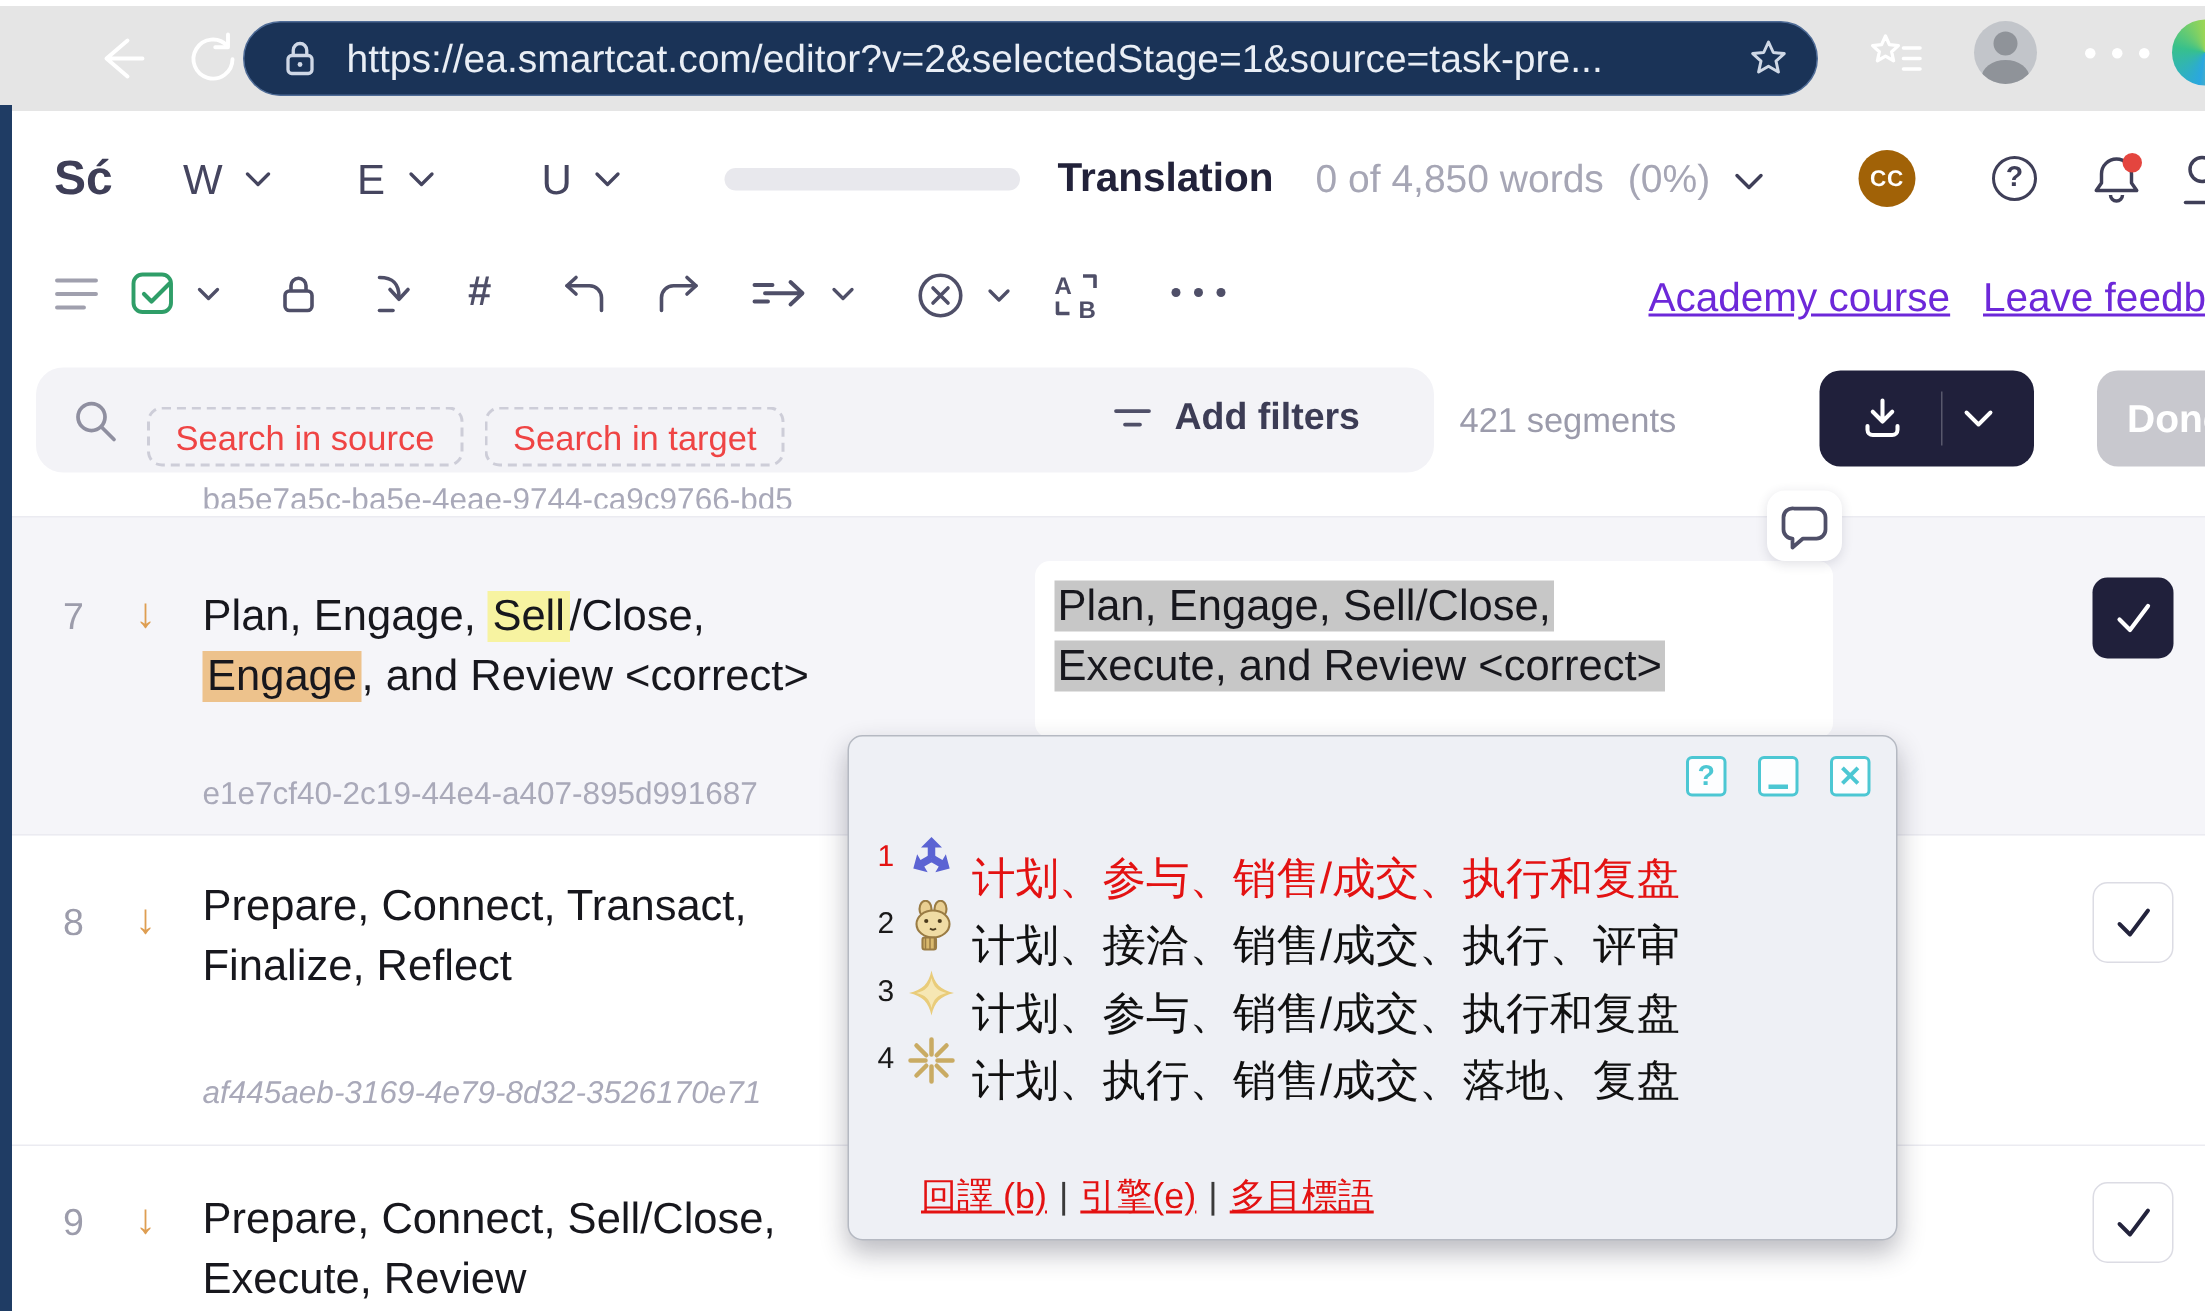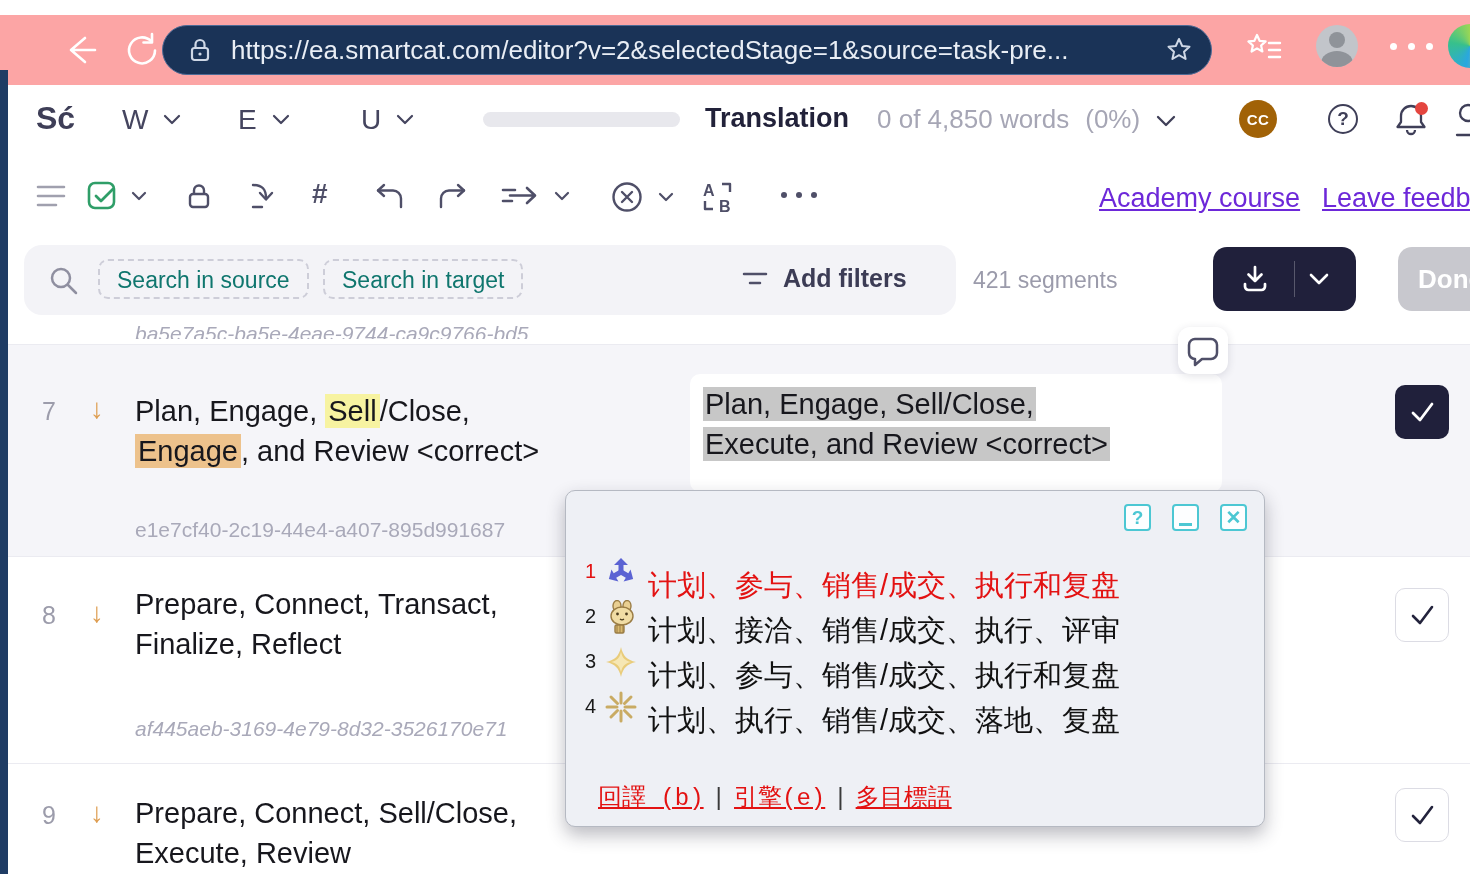--- a/index.html
+++ b/index.html
@@ -2,21 +2,21 @@
 <html><head>
 <meta charset="utf-8">
 <style>
   html,body{margin:0;padding:0;background:#fff;}
   .stage{position:relative;width:1470px;height:874px;overflow:hidden;background:#fff;
          font-family:"Liberation Sans",sans-serif;}
   .abs{position:absolute;}
   svg{display:block;}
 
   
-  .browser-bar{position:absolute;left:0;top:15px;width:1470px;height:70px;background:#fca5a5;overflow:hidden;}
+  .browser-bar{position:absolute;left:0;top:4px;width:1470px;height:70px;background:#e5e5e5;overflow:hidden;}
   .url-pill{position:absolute;left:162px;top:10px;width:1050px;height:50px;border-radius:26px;
             background:#1a3357;border:1.5px solid #4e6b96;display:flex;align-items:center;box-sizing:border-box;}
   .url-text{color:#e9eef5;font-size:26px;margin-left:16px;white-space:nowrap;overflow:hidden;width:920px;}
   .left-strip{position:absolute;left:0;top:70px;width:8px;height:804px;background:#1f3c64;}
 
   
   .logo{position:absolute;left:36px;top:100px;font-size:32px;font-weight:bold;color:#3e3e57;}
   .menu{position:absolute;top:104px;display:flex;align-items:center;gap:15px;color:#45455f;
         font-size:28px;font-weight:500;cursor:pointer;}
   .progress-track{position:absolute;left:483px;top:112px;width:197px;height:15px;border-radius:8px;background:#e8e8ed;}
@@ -31,22 +31,22 @@
                align-items:center;justify-content:center;box-sizing:border-box;}
 
   
   .tool{position:absolute;top:180px;cursor:pointer;}
   .tool-link{position:absolute;top:183px;font-size:27px;color:#6d28d9;text-decoration:underline;
              white-space:nowrap;cursor:pointer;}
   .hash{font-size:28px;font-weight:bold;color:#4f4f68;}
 
   
   .search-panel{position:absolute;left:24px;top:245px;width:932px;height:70px;border-radius:18px;background:#f3f3f7;}
-  .chip{position:absolute;top:259px;height:40px;line-height:38px;padding:0 17px;border:2px dashed #cdcdd8;
-        border-radius:10px;font-size:23px;color:#0f766e;box-sizing:border-box;background:transparent;cursor:text;}
+  .chip{position:absolute;top:271px;height:40px;line-height:38px;padding:0 17px;border:2px dashed #cdcdd8;
+        border-radius:10px;font-size:23px;color:#ef4444;box-sizing:border-box;background:transparent;cursor:text;}
   .add-filters{position:absolute;left:783px;top:264px;font-size:25px;font-weight:600;color:#3c3c55;cursor:pointer;}
   .seg-count{position:absolute;left:973px;top:267px;font-size:23px;color:#9b9bab;}
   .dl-btn{position:absolute;left:1213px;top:247px;width:143px;height:64px;border-radius:14px;
           background:#20203b;display:flex;align-items:center;cursor:pointer;}
   .dl-divider{width:1px;height:36px;background:rgba(255,255,255,.25);margin-left:22px;}
   .done-btn{position:absolute;left:1398px;top:247px;width:110px;height:64px;border-radius:14px;
             background:#c8c8ce;color:#fff;font-size:26px;font-weight:bold;display:flex;
             align-items:center;padding-left:20px;box-sizing:border-box;cursor:default;}
 
   
@@ -81,22 +81,22 @@
            color:#4cc7d3;font-size:19px;font-weight:bold;display:flex;align-items:center;
            justify-content:center;box-sizing:border-box;cursor:pointer;}
   .min-bar{width:13px;height:3px;background:#4cc7d3;margin-top:14px;}
   .sug-list{position:absolute;left:19px;top:58px;}
   .sug-row{display:flex;align-items:center;height:45px;cursor:pointer;}
   .sug-n{width:17px;font-size:20px;color:#1a1a1a;flex:none;}
   .sug-ico{width:34px;height:34px;flex:none;margin-left:2px;}
   .sug-text{font-size:29px;color:#111;margin-left:10px;white-space:nowrap;
             font-family:"Liberation Sans","DejaVu Sans",sans-serif;margin-top:28px;}
   .sug-red{color:#e31212;}
-  .pop-links{position:absolute;left:32px;bottom:13px;font-size:24px;white-space:nowrap;
-             font-family:Liberation Mono, monospace;}
+  .pop-links{position:absolute;left:48px;bottom:13px;font-size:24px;white-space:nowrap;
+             font-family:Liberation Sans, sans-serif;}
   .pop-link{color:#e31212;text-decoration:underline;cursor:pointer;}
   .pop-sep{color:#3a3a3a;margin:0 8px;text-decoration:none;}
 </style>
 </head>
 <body>
 
 <div class="stage">
 
   <div class="browser-bar">
     <div class="abs" style="left:60px;top:13px;">
@@ -291,21 +291,21 @@
     <span class="dl-divider"></span>
     <span style="margin-left:14px;">
       <svg width="20" height="13" viewBox="0 0 20 13">
           <path d="M2 2 l8 8 8-8" stroke="#fff" stroke-width="2.6" fill="none" stroke-linecap="round" stroke-linejoin="round"></path>
         </svg>
     </span>
   </div>
   <div class="done-btn">Done</div>
 
   <div class="clip-id">
-    <span class="seg-id" style="position:static;font-style:italic;">ba5e7a5c-ba5e-4eae-9744-ca9c9766-bd5</span>
+    <span class="seg-id" style="position:static;">ba5e7a5c-ba5e-4eae-9744-ca9c9766-bd5</span>
   </div>
 
   <div class="row7-bg"></div>
   <div class="seg-num" style="left:42px;top:397px;">7</div>
   <div class="seg-arrow" style="left:90px;top:393px;">↓</div>
   <div class="src-text" style="top:391px;">
     <span>Plan, Engage, </span><span class="hl-y">Sell</span><span>/Close,</span><br>
     <span class="hl-o">Engage</span><span>, and Review &lt;correct&gt;</span>
   </div>
   <div class="target-card">

